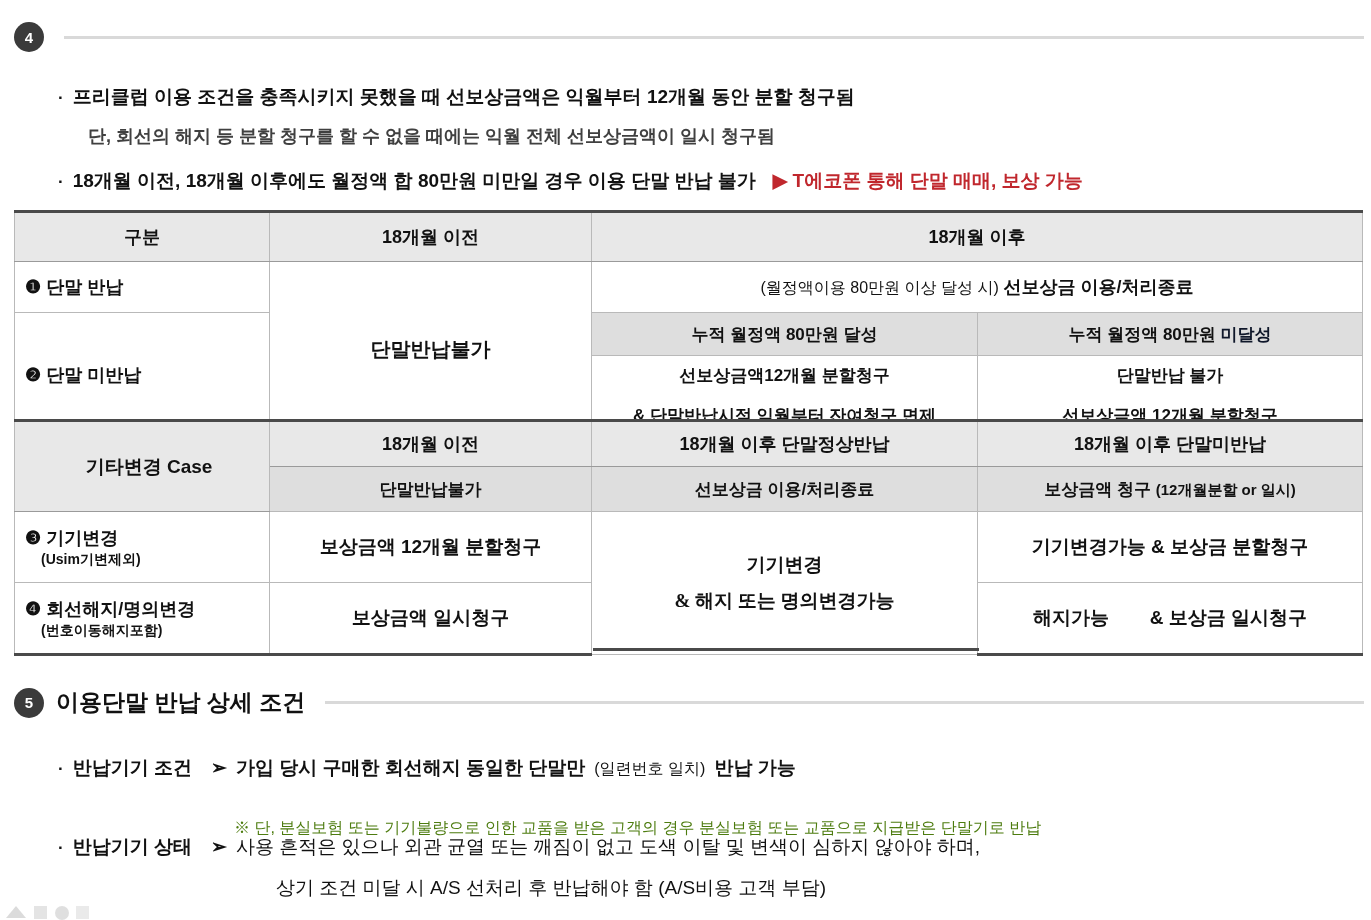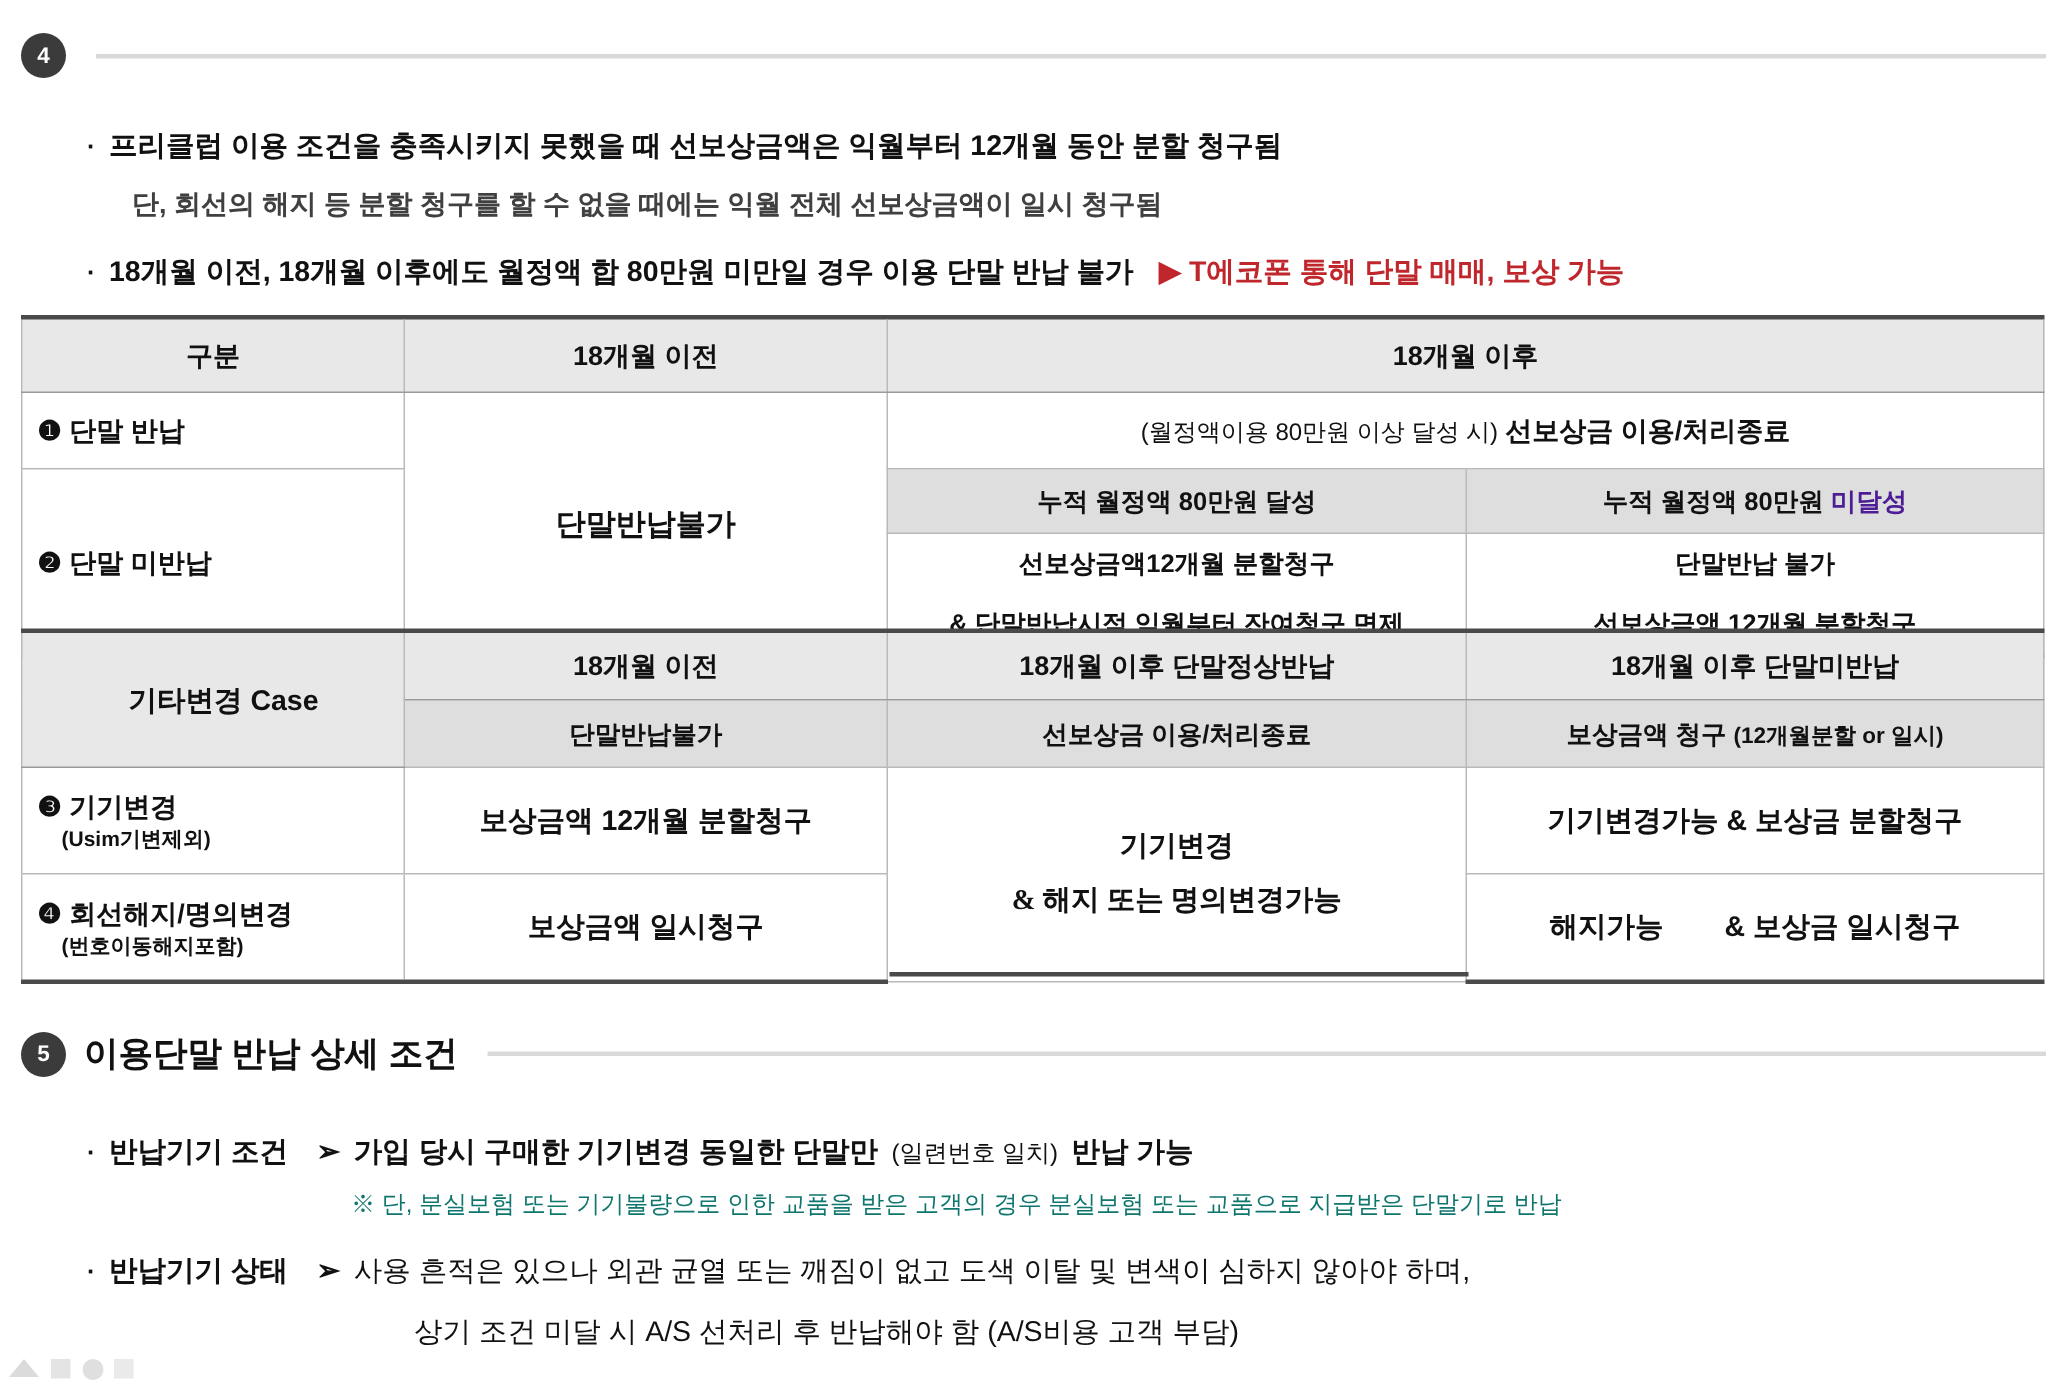--- a/index.html
+++ b/index.html
@@ -62,21 +62,21 @@
     font-size: 17px;
     line-height: 1;
     color: #111;
   }
   .sub-line {
     font-size: 18px;
     font-weight: bold;
     color: #404040;
     white-space: nowrap;
   }
-  .red { color: #4c1d95; }
+  .red { color: #0f172a; }
   .red-b { color: #c0272d; font-weight: bold; }
   .small { font-size: 16px; font-weight: normal; }
 
   
   table.grid {
     border-collapse: collapse;
     table-layout: fixed;
     font-size: 17px;
   }
   table.grid td, table.grid th {
@@ -238,25 +238,25 @@
     <div class="sec-badge">5</div>
     <div class="sec-title">이용단말 반납 상세 조건</div>
     <div class="sec-rule"></div>
   </div>
 </div>
 
 <div class="bullet-row" style="position:absolute;left:58px;top:755px;">
   <span class="dot">·</span>
   <span>반납기기 조건</span>
   <span style="margin-left:10px;">➢</span>
-  <span>가입 당시 구매한 기기변경 동일한 단말만 </span>
+  <span>가입 당시 구매한 회선해지 동일한 단말만 </span>
     <span class="small">(일련번호 일치)</span>
     <span> 반납 가능</span>
 </div>
-<div style="position:absolute;left:234px;top:793px;font-size:16px;color:#0f766e;white-space:nowrap;">※ 단, 분실보험 또는 기기불량으로 인한 교품을 받은 고객의 경우 분실보험 또는 교품으로 지급받은 단말기로 반납</div>
+<div style="position:absolute;left:234px;top:818px;font-size:16px;color:#4d7c0f;white-space:nowrap;">※ 단, 분실보험 또는 기기불량으로 인한 교품을 받은 고객의 경우 분실보험 또는 교품으로 지급받은 단말기로 반납</div>
 
 <div class="bullet-row" style="position:absolute;left:58px;top:834px;">
   <span class="dot">·</span>
   <span>반납기기 상태</span>
   <span style="margin-left:10px;">➢</span>
   <span style="font-weight:normal;font-size:19px;">사용 흔적은 있으나 외관 균열 또는 깨짐이 없고 도색 이탈 및 변색이 심하지 않아야 하며,</span>
 </div>
 <div style="position:absolute;left:276px;top:875px;font-size:19px;color:#111;white-space:nowrap;">상기 조건 미달 시 A/S 선처리 후 반납해야 함 (A/S비용 고객 부담)</div>
 
 <svg class="corner" viewBox="0 0 90 20">

